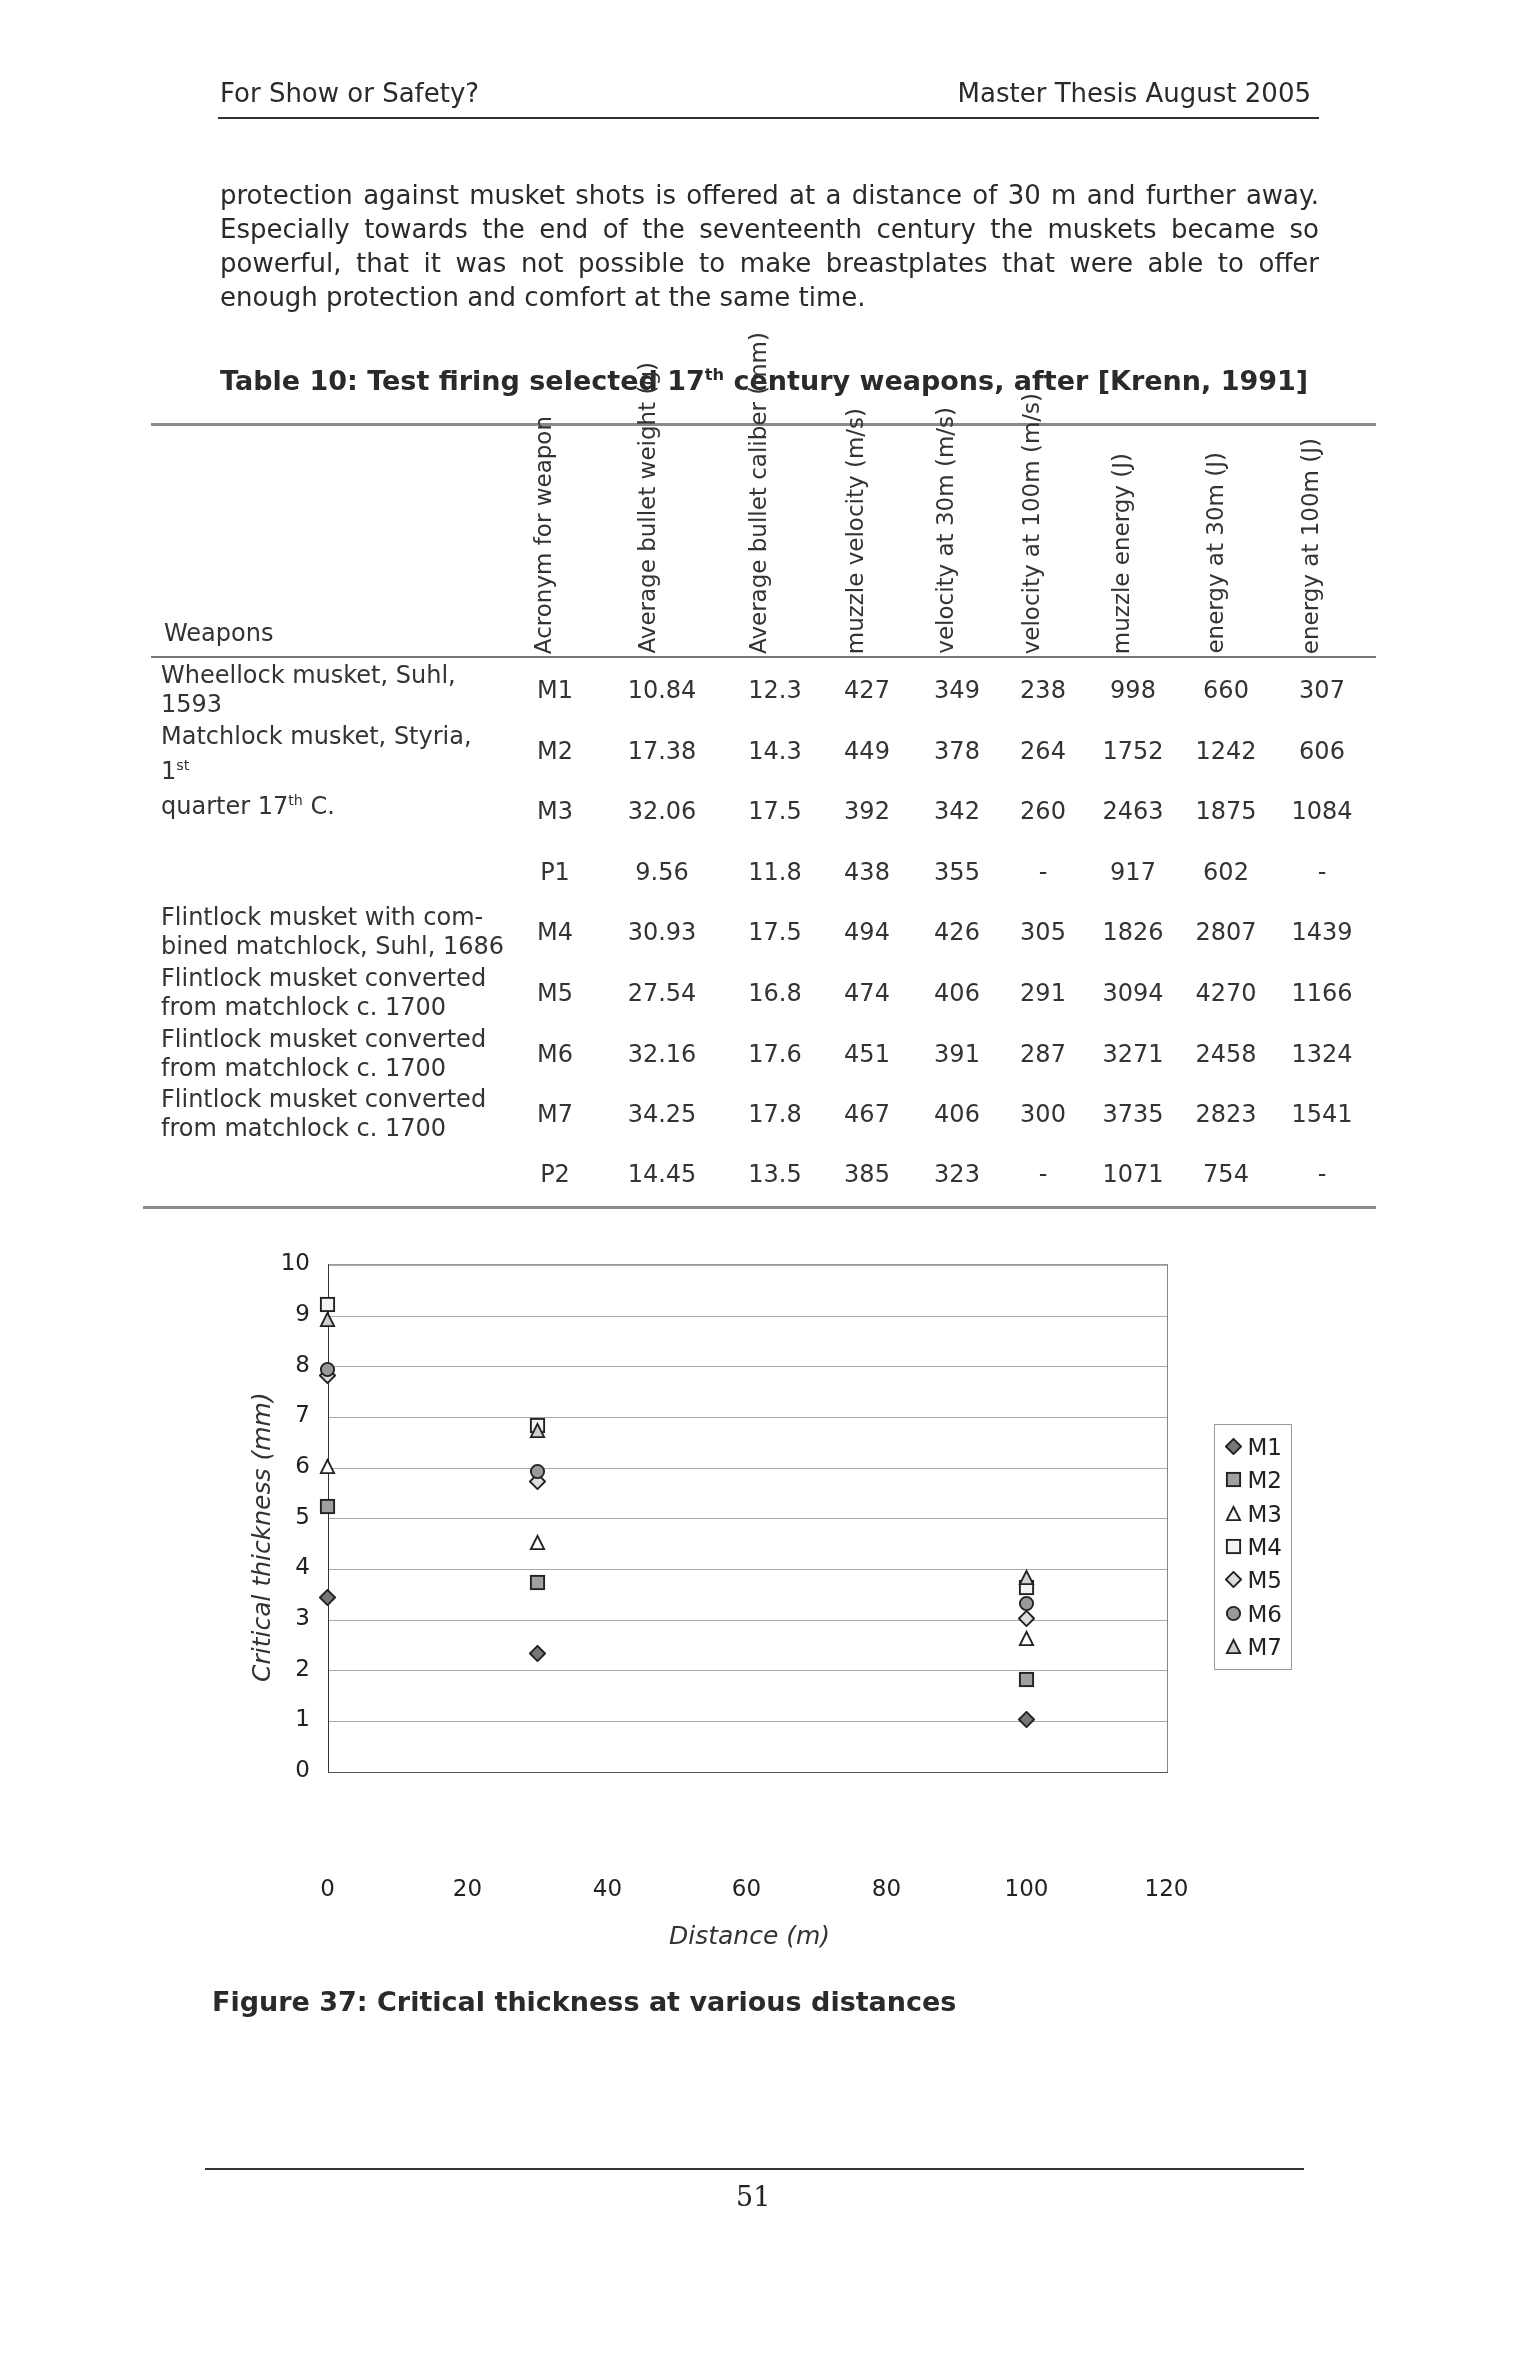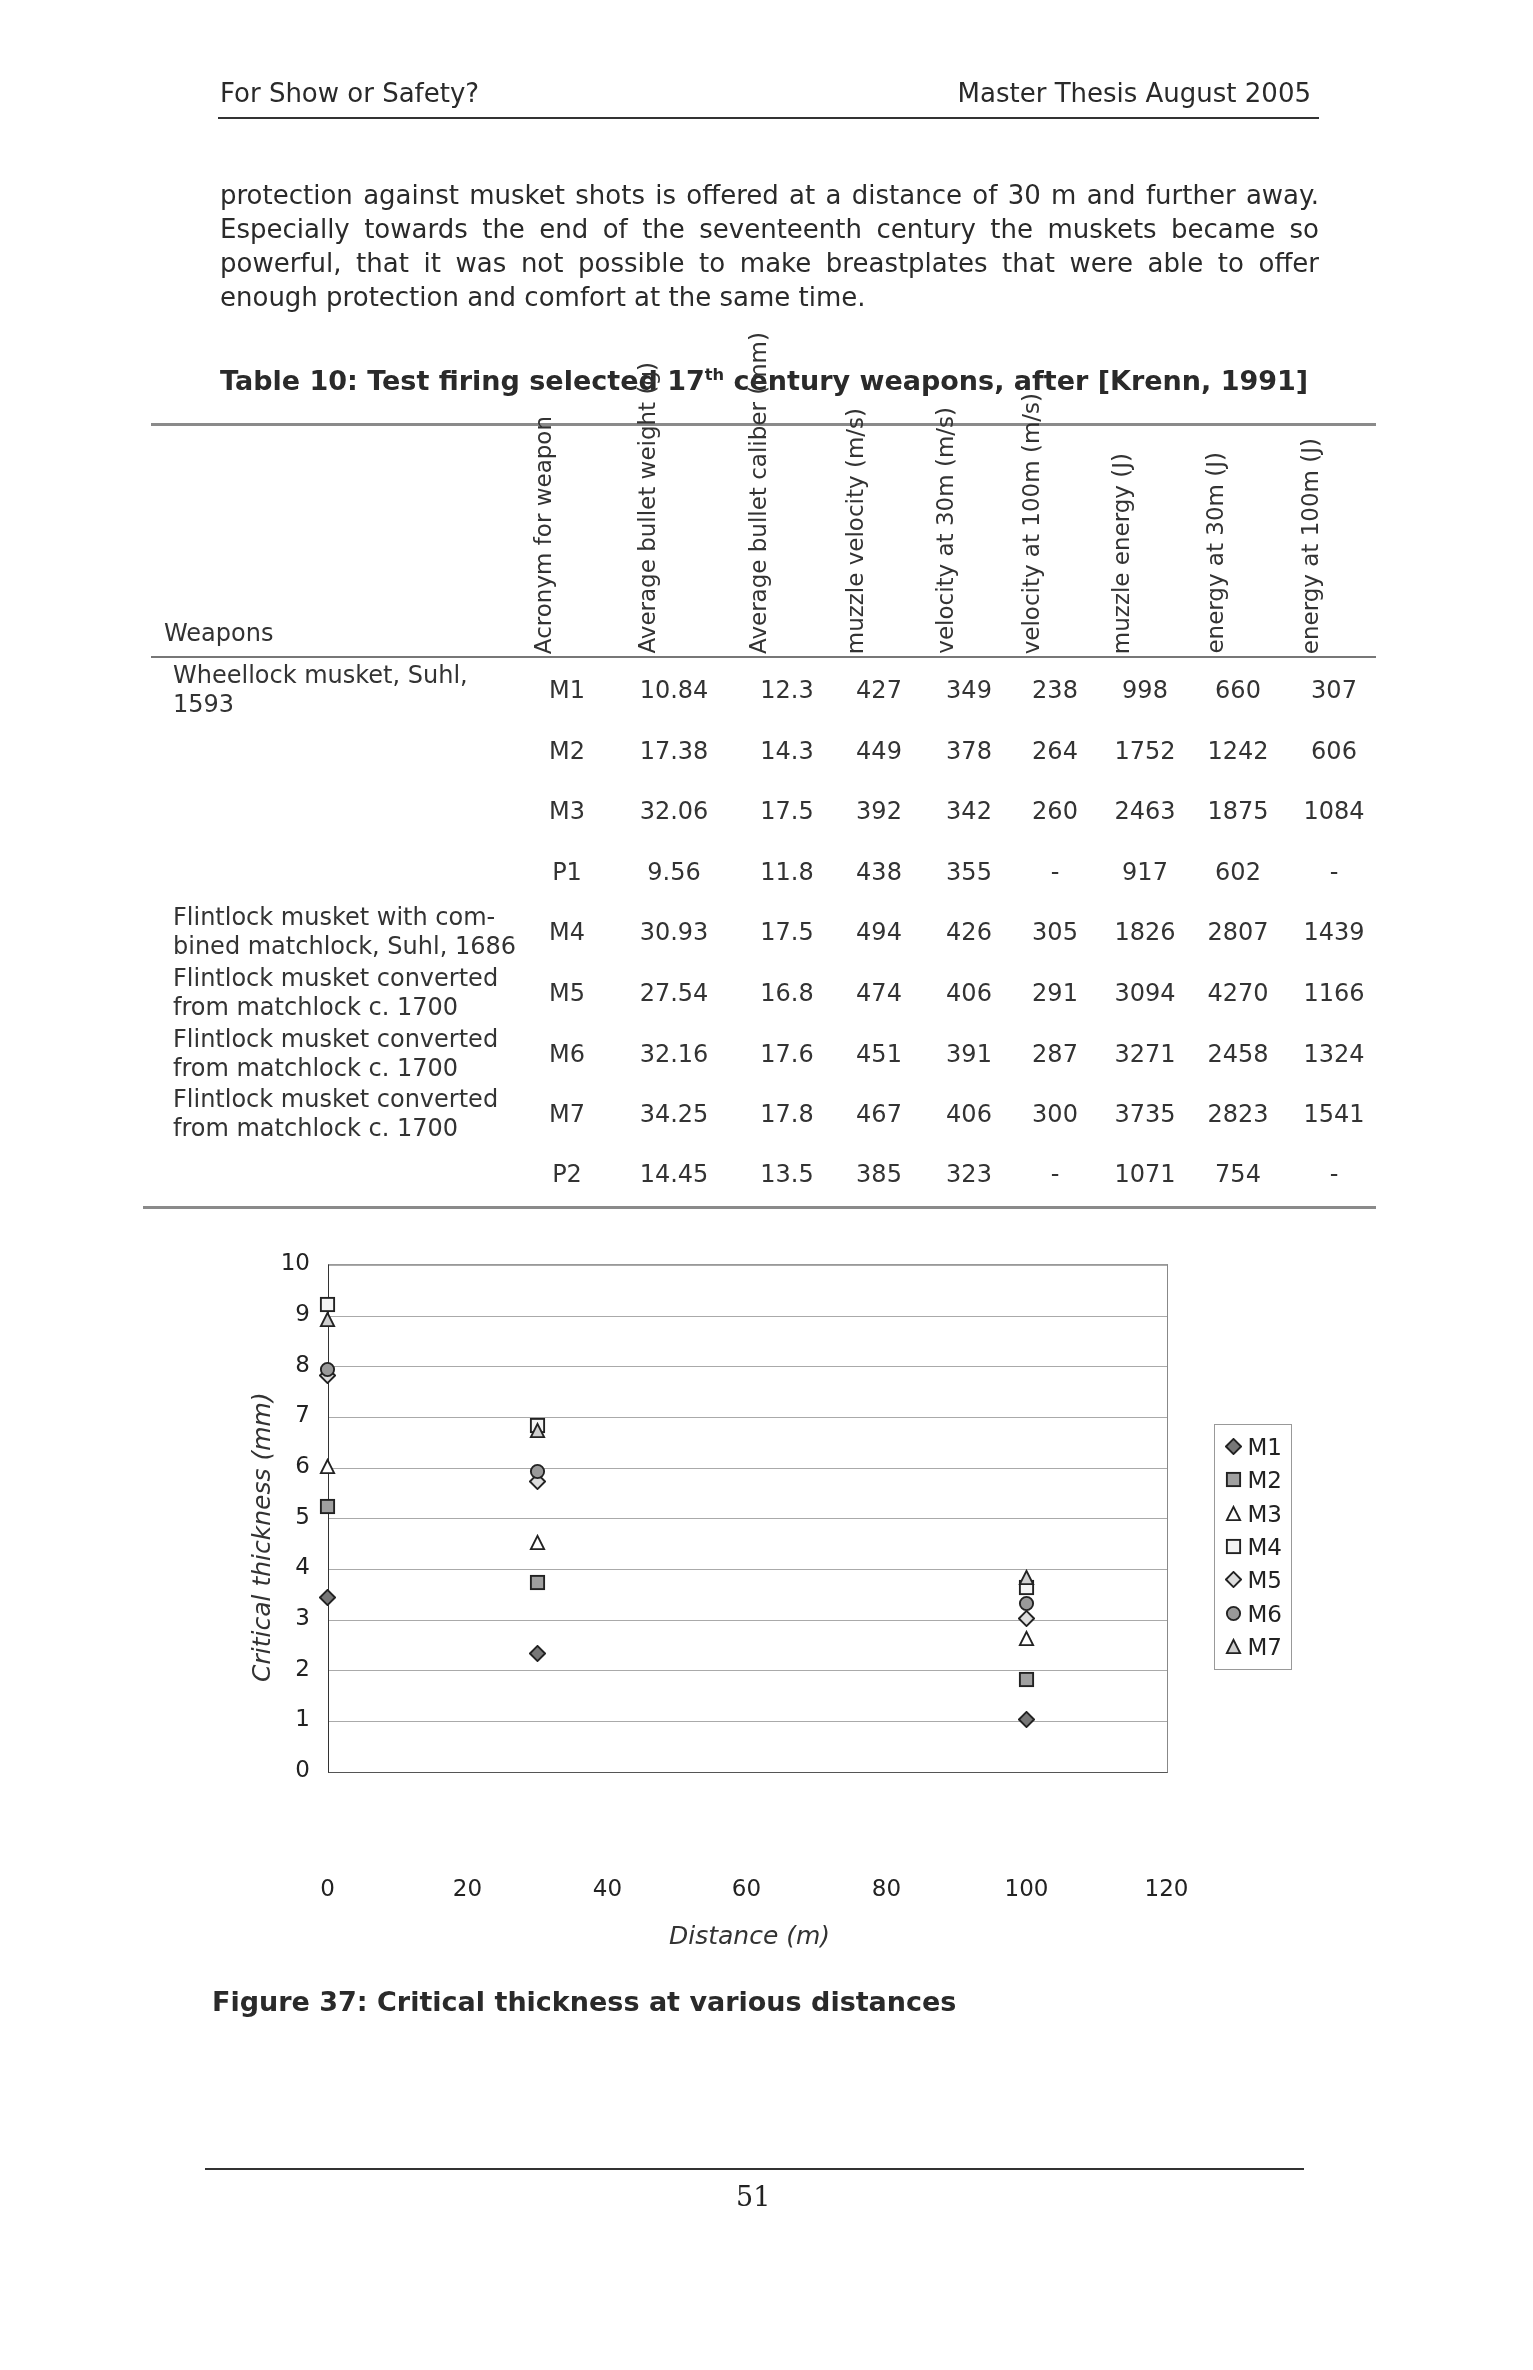--- a/index.html
+++ b/index.html
@@ -15,21 +15,21 @@
   .caption { font-weight:bold; font-size:27px; color:#2a2a2a; }
   .caption sup { font-size:16.3px; }
   .tbl-caption { left:220px; top:365px; }
   .rule { background:#8a8a8a; height:2.9px; }
   .rule-top { left:151px; top:423px; width:1225px; }
   .rule-head { left:151px; top:656px; width:1225px; height:1.9px; background:#777; }
   .rule-bot { left:143px; top:1206px; width:1233px; }
   .th-weapons { left:164px; top:619px; font-size:24px; color:#333; }
   .vhead { position:absolute; bottom:1717px; font-size:23px; line-height:25px; color:#333;
            writing-mode:vertical-rl; transform:rotate(180deg); white-space:nowrap; }
-  .row { position:absolute; left:12px; width:1381px; height:61px; }
+  .row { position:absolute; left:0; width:1381px; height:61px; }
   .wname { position:absolute; left:161px; top:0; width:344px; font-size:24px; line-height:29px; color:#333; }
   .wname sup { font-size:14.3px; }
   .cell { position:absolute; top:15.3px; font-size:24px; color:#333; text-align:center; width:86px; }
   
   .plot { left:328px; top:1264px; width:838px; height:507px; border-left:1.9px solid #333;
           border-right:1px solid #888; border-bottom:1.9px solid #555; border-top:1px solid #999; }
   .gl { position:absolute; left:0; width:100%; height:1px; background:#aaa; }
   .ytick { position:absolute; font-size:23px; color:#222; width:38px; text-align:right; }
   .xtick { position:absolute; font-size:23px; color:#222; width:57px; text-align:center; top:1875px; }
   .xlabel { left:669px; top:1921px; font-size:25px; font-style:italic; color:#333; }
@@ -73,20 +73,21 @@
       <div class="cell" style="left: 619px;">10.84</div>
       <div class="cell" style="left: 732px;">12.3</div>
       <div class="cell" style="left: 824px;">427</div>
       <div class="cell" style="left: 914px;">349</div>
       <div class="cell" style="left: 1000px;">238</div>
       <div class="cell" style="left: 1090px;">998</div>
       <div class="cell" style="left: 1183px;">660</div>
       <div class="cell" style="left: 1279px;">307</div>
     </div>
     <div class="row" style="top: 722px;">
+      <div class="wname"><span>Matchlock musket, Styria, 1</span><sup>st</sup><br><span>quarter 17</span><sup>th</sup><span> C.</span></div>
       <div class="cell" style="left: 512px;">M2</div>
       <div class="cell" style="left: 619px;">17.38</div>
       <div class="cell" style="left: 732px;">14.3</div>
       <div class="cell" style="left: 824px;">449</div>
       <div class="cell" style="left: 914px;">378</div>
       <div class="cell" style="left: 1000px;">264</div>
       <div class="cell" style="left: 1090px;">1752</div>
       <div class="cell" style="left: 1183px;">1242</div>
       <div class="cell" style="left: 1279px;">606</div>
     </div>

